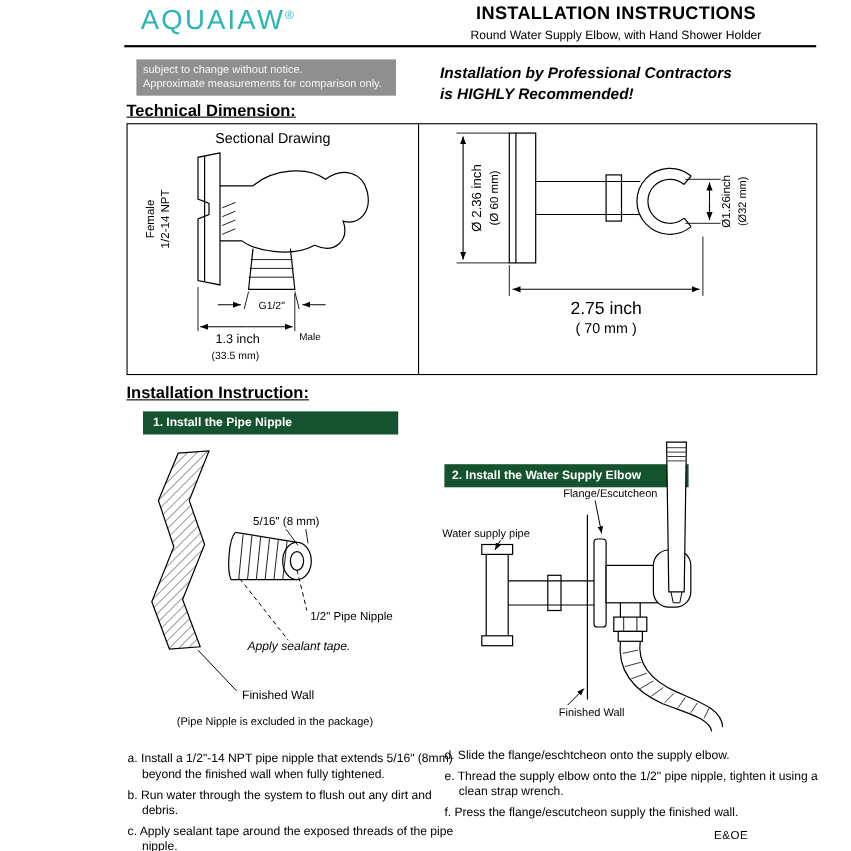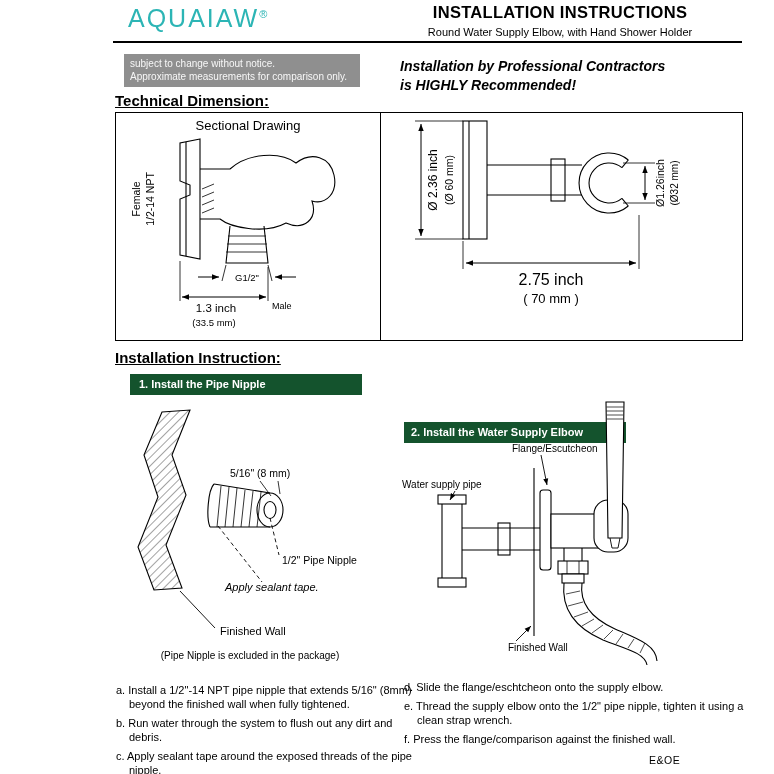--- a/index.html
+++ b/index.html
@@ -239,18 +239,18 @@
 
   <div class="steps steps-left">
     <p>a. Install a 1/2"-14 NPT pipe nipple that extends 5/16" (8mm) beyond the finished wall when fully tightened.</p>
     <p>b. Run water through the system to flush out any dirt and debris.</p>
     <p>c. Apply sealant tape around the exposed threads of the pipe nipple.</p>
   </div>
 
   <div class="steps steps-right">
     <p>d. Slide the flange/eschtcheon onto the supply elbow.</p>
     <p>e. Thread the supply elbow onto the 1/2" pipe nipple, tighten it using a clean strap wrench.</p>
-    <p>f. Press the flange/comparison against the finished wall.</p>
+    <p>f. Press the flange/escutcheon supply the finished wall.</p>
   </div>
 
   <div class="eoe">E&amp;OE</div>
 
 </div>
 
 </body></html>

